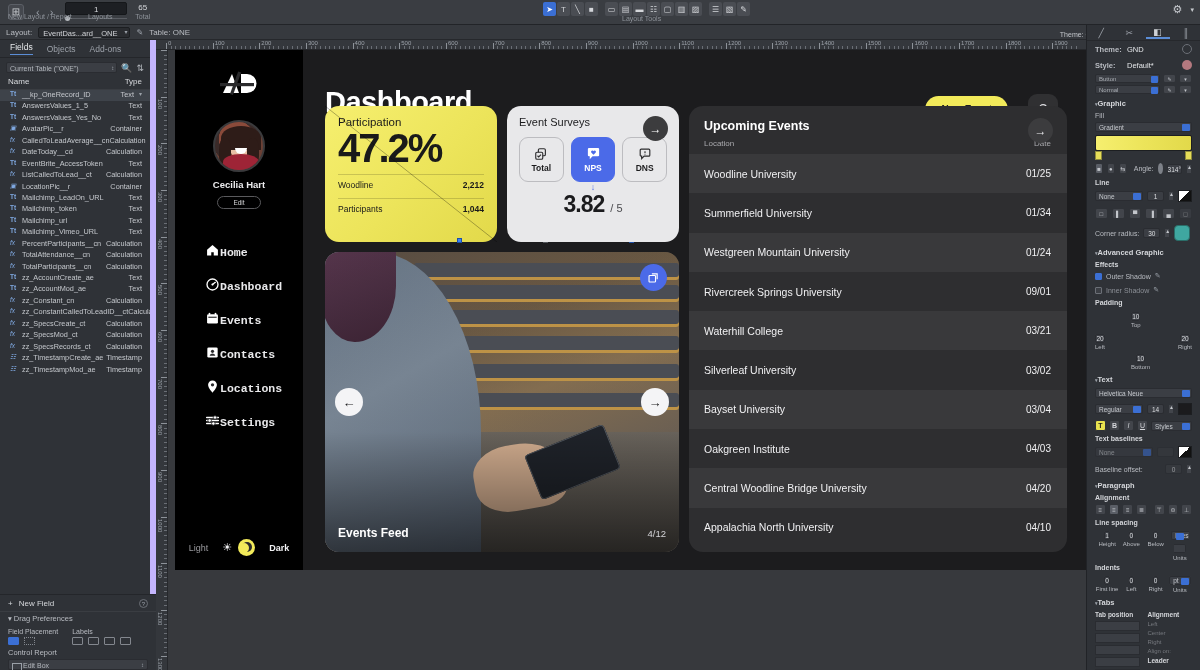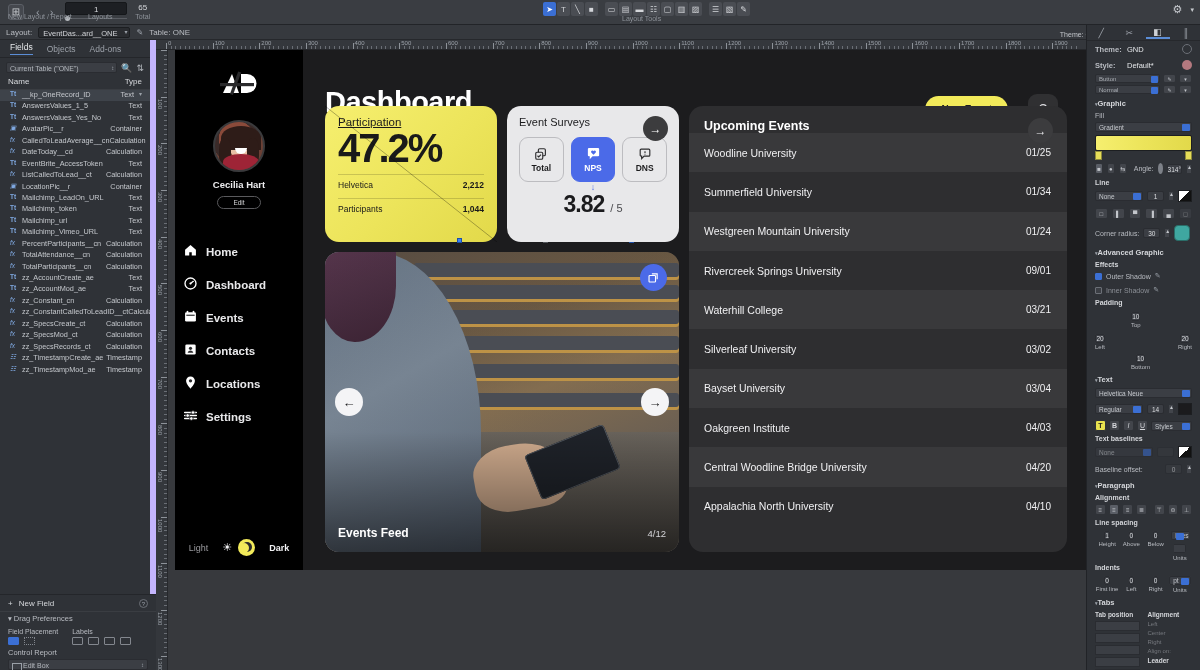--- a/index.html
+++ b/index.html
@@ -126,21 +126,21 @@
   .avatar .face{position:absolute;left:14px;top:10px;width:24px;height:26px;border-radius:50% 50% 45% 45%;background:#e8bfa4;}
   .avatar .hair{position:absolute;left:6px;top:4px;width:40px;height:24px;border-radius:50% 50% 0 0;background:#2e1c18;}
   .avatar .hair2{position:absolute;left:4px;top:16px;width:12px;height:30px;border-radius:40%;background:#2e1c18;}
   .avatar .hair3{position:absolute;right:4px;top:16px;width:12px;height:30px;border-radius:40%;background:#2e1c18;}
   .avatar .body{position:absolute;left:8px;bottom:0;width:36px;height:16px;border-radius:50% 50% 0 0;background:#9e2436;}
   .avatar .smile{position:absolute;left:20px;top:26px;width:12px;height:6px;border-radius:0 0 10px 10px;background:#fff;}
   .uname { text-align:center; font-size:9.5px; color:#ececee; margin-top:7px; font-weight:bold;}
   .editbtn { display:block; margin:6px auto 0; width:44px; height:13px; border:1px solid #5a5a5d;
              border-radius:7px; font-size:6.5px; color:#d6d6d8; text-align:center; line-height:12px;}
   .nav { margin-top:26px; }
-  .navitem { display:flex; align-items:center; gap:8px; padding:8px 0 8px 8px; color:#e9e9eb; font-size:11.5px; font-weight:bold;}
+  .navitem { display:flex; align-items:center; padding:8px 0 8px 30px; color:#e9e9eb; font-size:11.5px; font-weight:bold;font-family:Liberation Mono, monospace;}
   .navitem svg { flex:none; }
   .themetog { position:absolute; left:0; bottom:14px; width:128px; display:flex;
               align-items:center; justify-content:center; gap:6px; }
   .themetog .lbl { font-size:9px; color:#9a9a9e; }
   .themetog .lbl.on { color:#f2f2f4; font-weight:bold; }
   .moon { width:17px;height:17px;border-radius:50%;background:#f2ea5a; position:relative;}
   .moon::after{content:"";position:absolute;left:3.5px;top:3px;width:10px;height:10px;border-radius:50%;
                background:#f2ea5a; box-shadow:inset -3px 1px 0 0 #2a2a2c;}
 
   
@@ -148,21 +148,21 @@
   .pagetitle { position:absolute; left:22px; top:36px; font-size:29px; font-weight:bold; color:#fff; letter-spacing:-.5px;}
   .newevent { position:absolute; right:78px; top:46px; background:#f2ea5a; color:#1c1c1e;
               font-size:10px; font-weight:bold; border-radius:14px; padding:8px 16px; }
   .bellbtn { position:absolute; right:28px; top:44px; width:30px; height:30px; border-radius:9px;
              background:#303032; display:flex; align-items:center; justify-content:center; }
 
   
   .pcard { position:absolute; left:22px; top:56px; width:172px; height:136px;
            background:linear-gradient(135deg,#f6ef6f 0%, #ece45a 55%, #e2d94a 100%);
            border-radius:14px; padding:10px 13px; color:#1a1a1a; }
-  .pcard .t { font-size:11.5px; font-weight:500;text-decoration:underline; }
+  .pcard .t { font-size:11.5px; font-weight:500; }
   .pcard .big { font-size:40px; font-weight:800; letter-spacing:-2px; line-height:44px; margin-top:-2px;}
   .pcard .rowl { display:flex; justify-content:space-between; font-size:8.5px; padding:5px 0 4px;
                  border-top:1px solid rgba(0,0,0,.16); margin-top:4px;}
   .pcard .rowl .v { font-weight:bold; }
   .pcard .rowl:first-of-type { border-top:none; }
   .diag { position:absolute; left:0; top:0; width:100%; height:100%; pointer-events:none; }
   .handle { position:absolute; width:5px; height:5px; background:#b9bcc2; border:1px solid #54575c; }
   .handle.blue { background:#3b82f6; border-color:#1e4fa8; }
 
   
@@ -982,21 +982,21 @@
           </svg>
         </div>
 
         <div class="pcard">
           <svg class="diag" viewBox="0 0 172 136" preserveAspectRatio="none">
             <line x1="0" y1="0" x2="172" y2="136" stroke="rgba(0,0,0,.30)" stroke-width="1"></line>
           </svg>
           <div class="t">Participation</div>
           <div class="big">47.2%</div>
           <div class="rowl">
-            <span>Helvetica</span>
+            <span>Woodline</span>
             <span class="v">2,212</span>
           </div>
           <div class="rowl">
             <span>Participants</span>
             <span class="v">1,044</span>
           </div>
         </div>
 
         <div>
           <div class="handle blue" style="left:154px;top:188px;"></div>
@@ -1068,20 +1068,24 @@
           </div>
           <div class="navcirc l">←</div>
           <div class="navcirc r">→</div>
           <div class="cap">Events Feed</div>
           <div class="cnt">4/12</div>
         </div>
 
         <div class="ecard">
           <div class="hd">Upcoming Events</div>
           <div class="arr">→</div>
+          <div class="sub">
+            <span>Location</span>
+            <span>Date</span>
+          </div>
           <div id="events-host">
               <div class="erow alt">
                 <span>Woodline University</span>
                 <span class="dt">01/25</span>
               </div>
               <div class="erow">
                 <span>Summerfield University</span>
                 <span class="dt">01/34</span>
               </div>
               <div class="erow alt">

